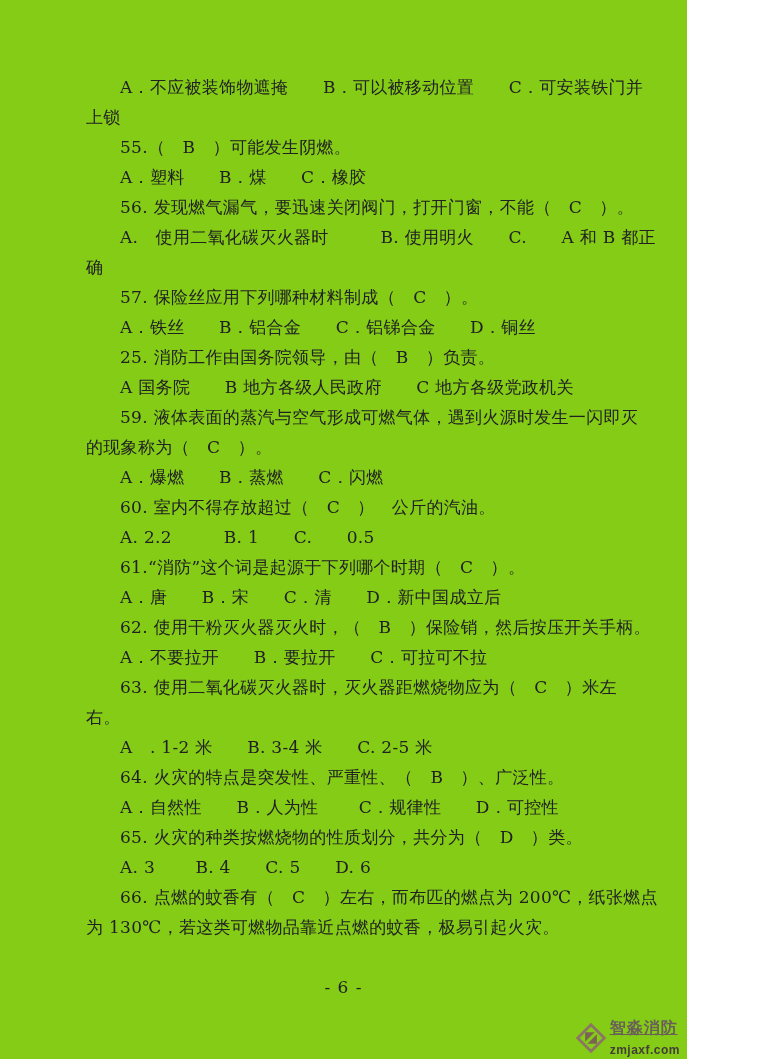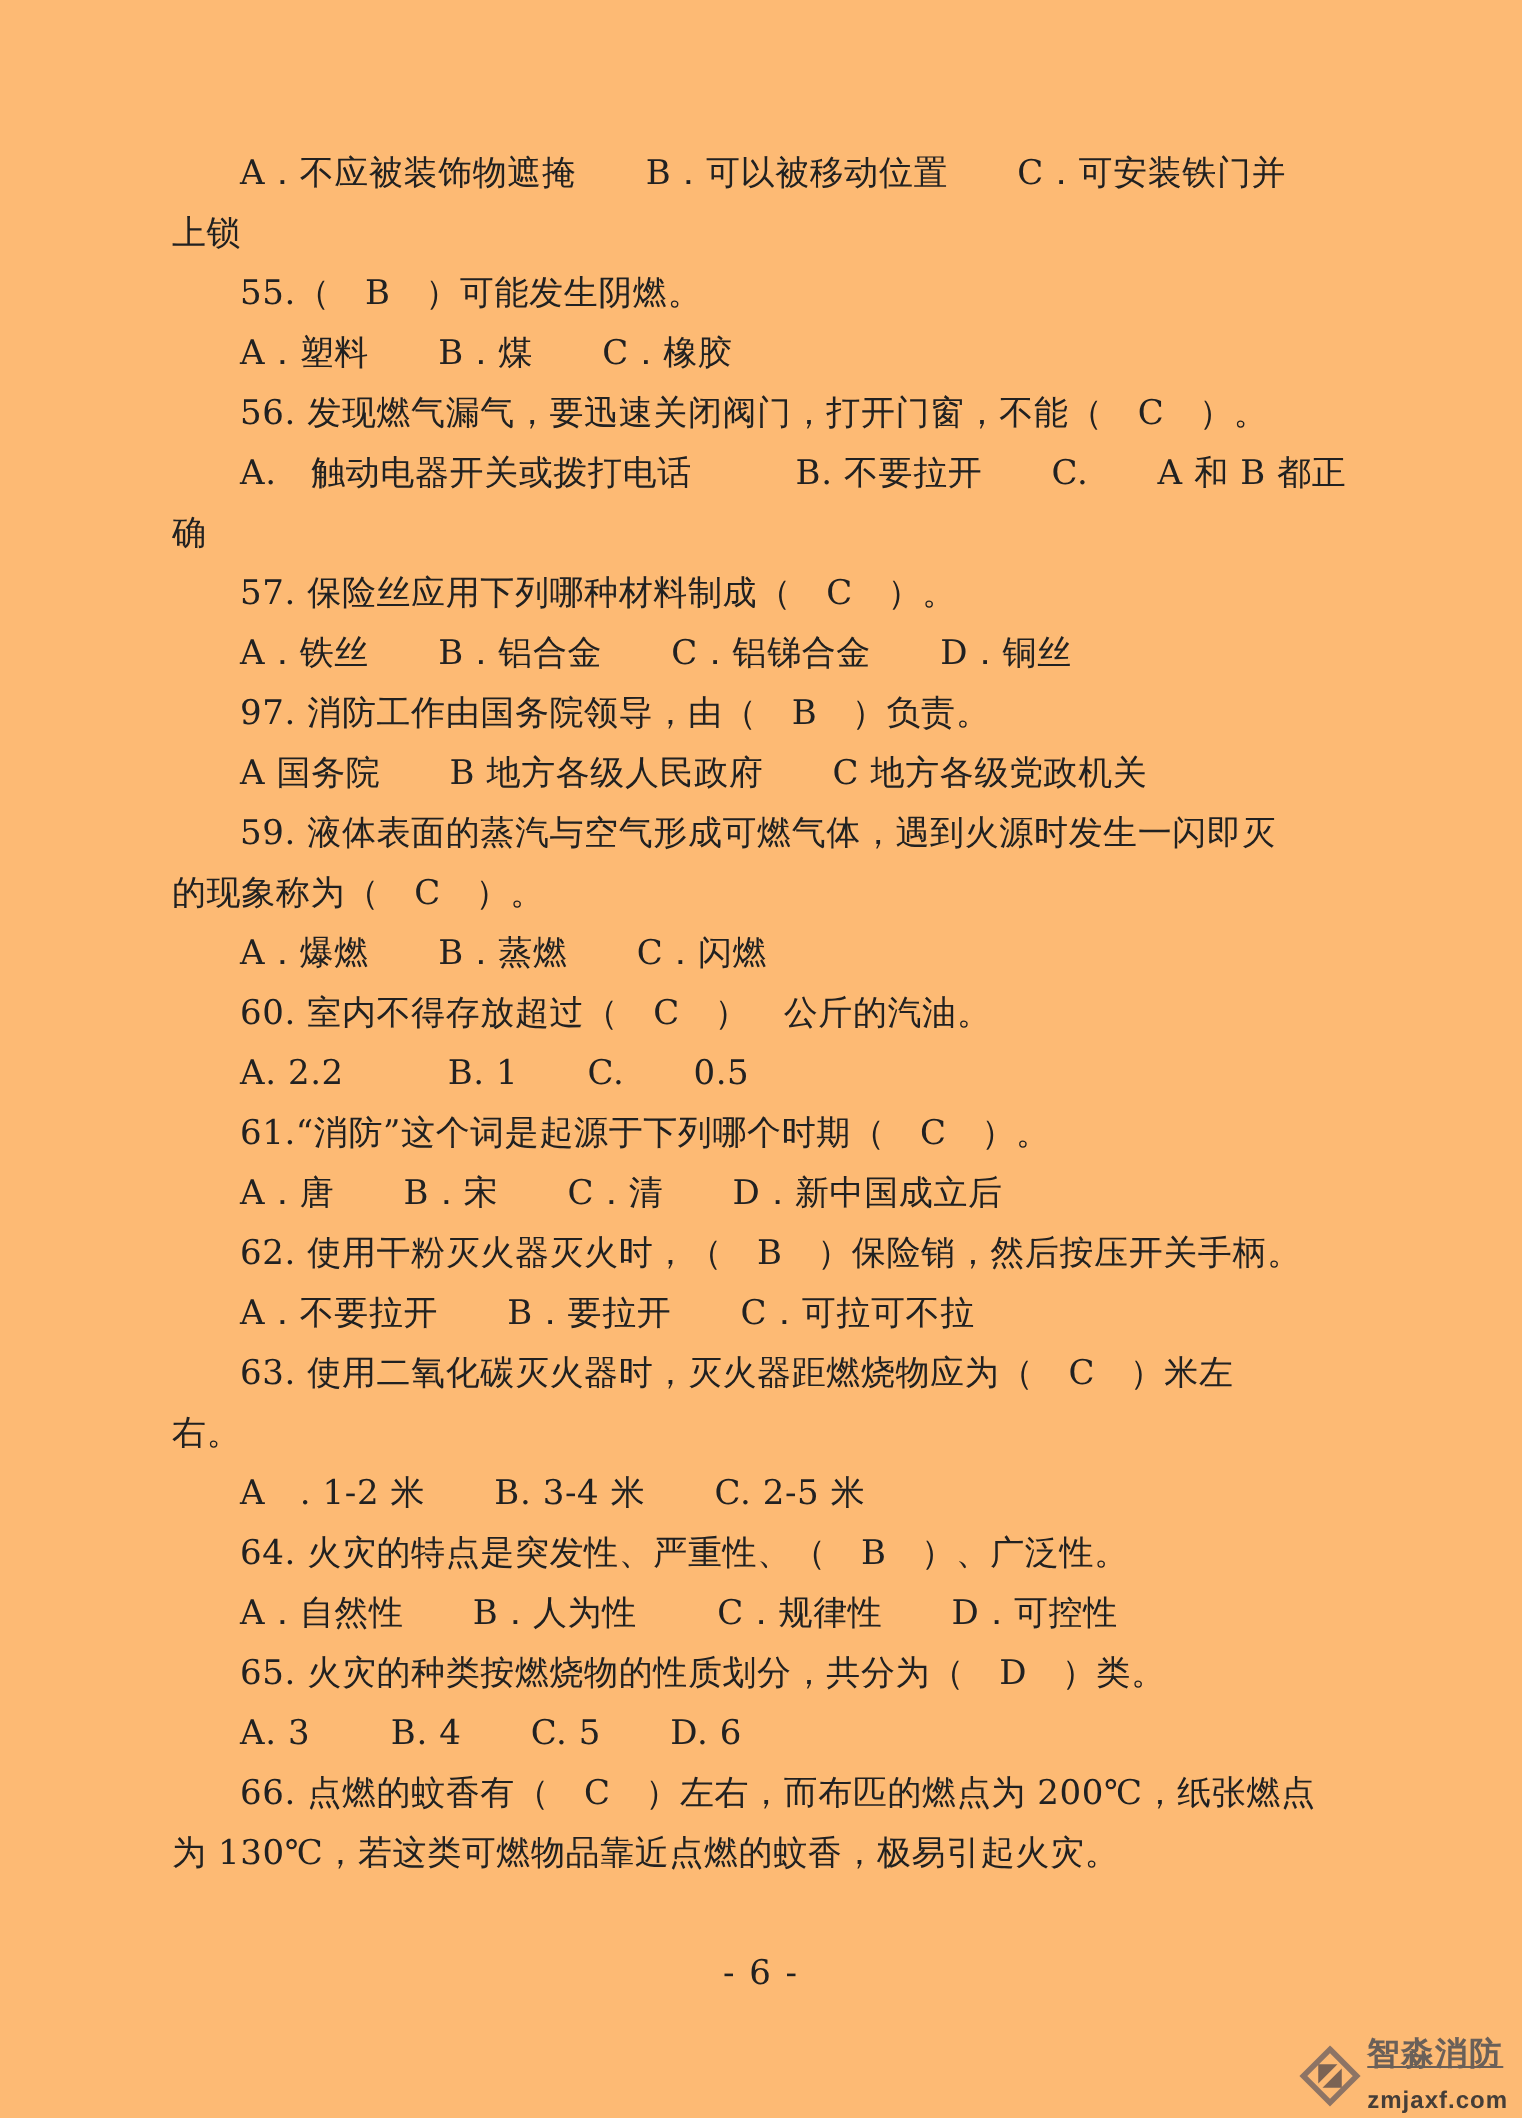--- a/index.html
+++ b/index.html
@@ -2,23 +2,23 @@
 <html><head>
 <meta charset="utf-8">
 <style>
   html, body {
     margin: 0;
     padding: 0;
     background: #ffffff;
   }
   .page {
     position: relative;
-    width: 761px;
+    width: 687px;
     height: 1059px;
-    background: #fdba74;
+    background: #84cc16;
     overflow: hidden;
     font-family: "DejaVu Serif", "Liberation Serif", serif;
     color: #212121;
   }
   .content {
     position: absolute;
     left: 86px;
     top: 72px;
     width: 592px;
     font-size: 17px;
@@ -81,25 +81,25 @@
 <body>
 
 <div class="page">
 
   <div class="content">
     <div class="line indent">A．不应被装饰物遮掩　　B．可以被移动位置　　C．可安装铁门并</div>
     <div class="line">上锁</div>
     <div class="line indent">55.（　B　）可能发生阴燃。</div>
     <div class="line indent">A．塑料　　B．煤　　C．橡胶</div>
     <div class="line indent">56. 发现燃气漏气，要迅速关闭阀门，打开门窗，不能（　C　）。</div>
-    <div class="line indent">A.　触动电器开关或拨打电话　　　B. 不要拉开　　C.　　A 和 B 都正</div>
+    <div class="line indent">A.　使用二氧化碳灭火器时　　　B. 使用明火　　C.　　A 和 B 都正</div>
     <div class="line">确</div>
     <div class="line indent">57. 保险丝应用下列哪种材料制成（　C　）。</div>
     <div class="line indent">A．铁丝　　B．铝合金　　C．铝锑合金　　D．铜丝</div>
-    <div class="line indent">97. 消防工作由国务院领导，由（　B　）负责。</div>
+    <div class="line indent">25. 消防工作由国务院领导，由（　B　）负责。</div>
     <div class="line indent">A 国务院　　B 地方各级人民政府　　C 地方各级党政机关</div>
     <div class="line indent">59. 液体表面的蒸汽与空气形成可燃气体，遇到火源时发生一闪即灭</div>
     <div class="line">的现象称为（　C　）。</div>
     <div class="line indent">A．爆燃　　B．蒸燃　　C．闪燃</div>
     <div class="line indent">60. 室内不得存放超过（　C　）　公斤的汽油。</div>
     <div class="line indent">A. 2.2　　　B. 1　　C.　　0.5</div>
     <div class="line indent">61.“消防”这个词是起源于下列哪个时期（　C　）。</div>
     <div class="line indent">A．唐　　B．宋　　C．清　　D．新中国成立后</div>
     <div class="line indent">62. 使用干粉灭火器灭火时，（　B　）保险销，然后按压开关手柄。</div>
     <div class="line indent">A．不要拉开　　B．要拉开　　C．可拉可不拉</div>

